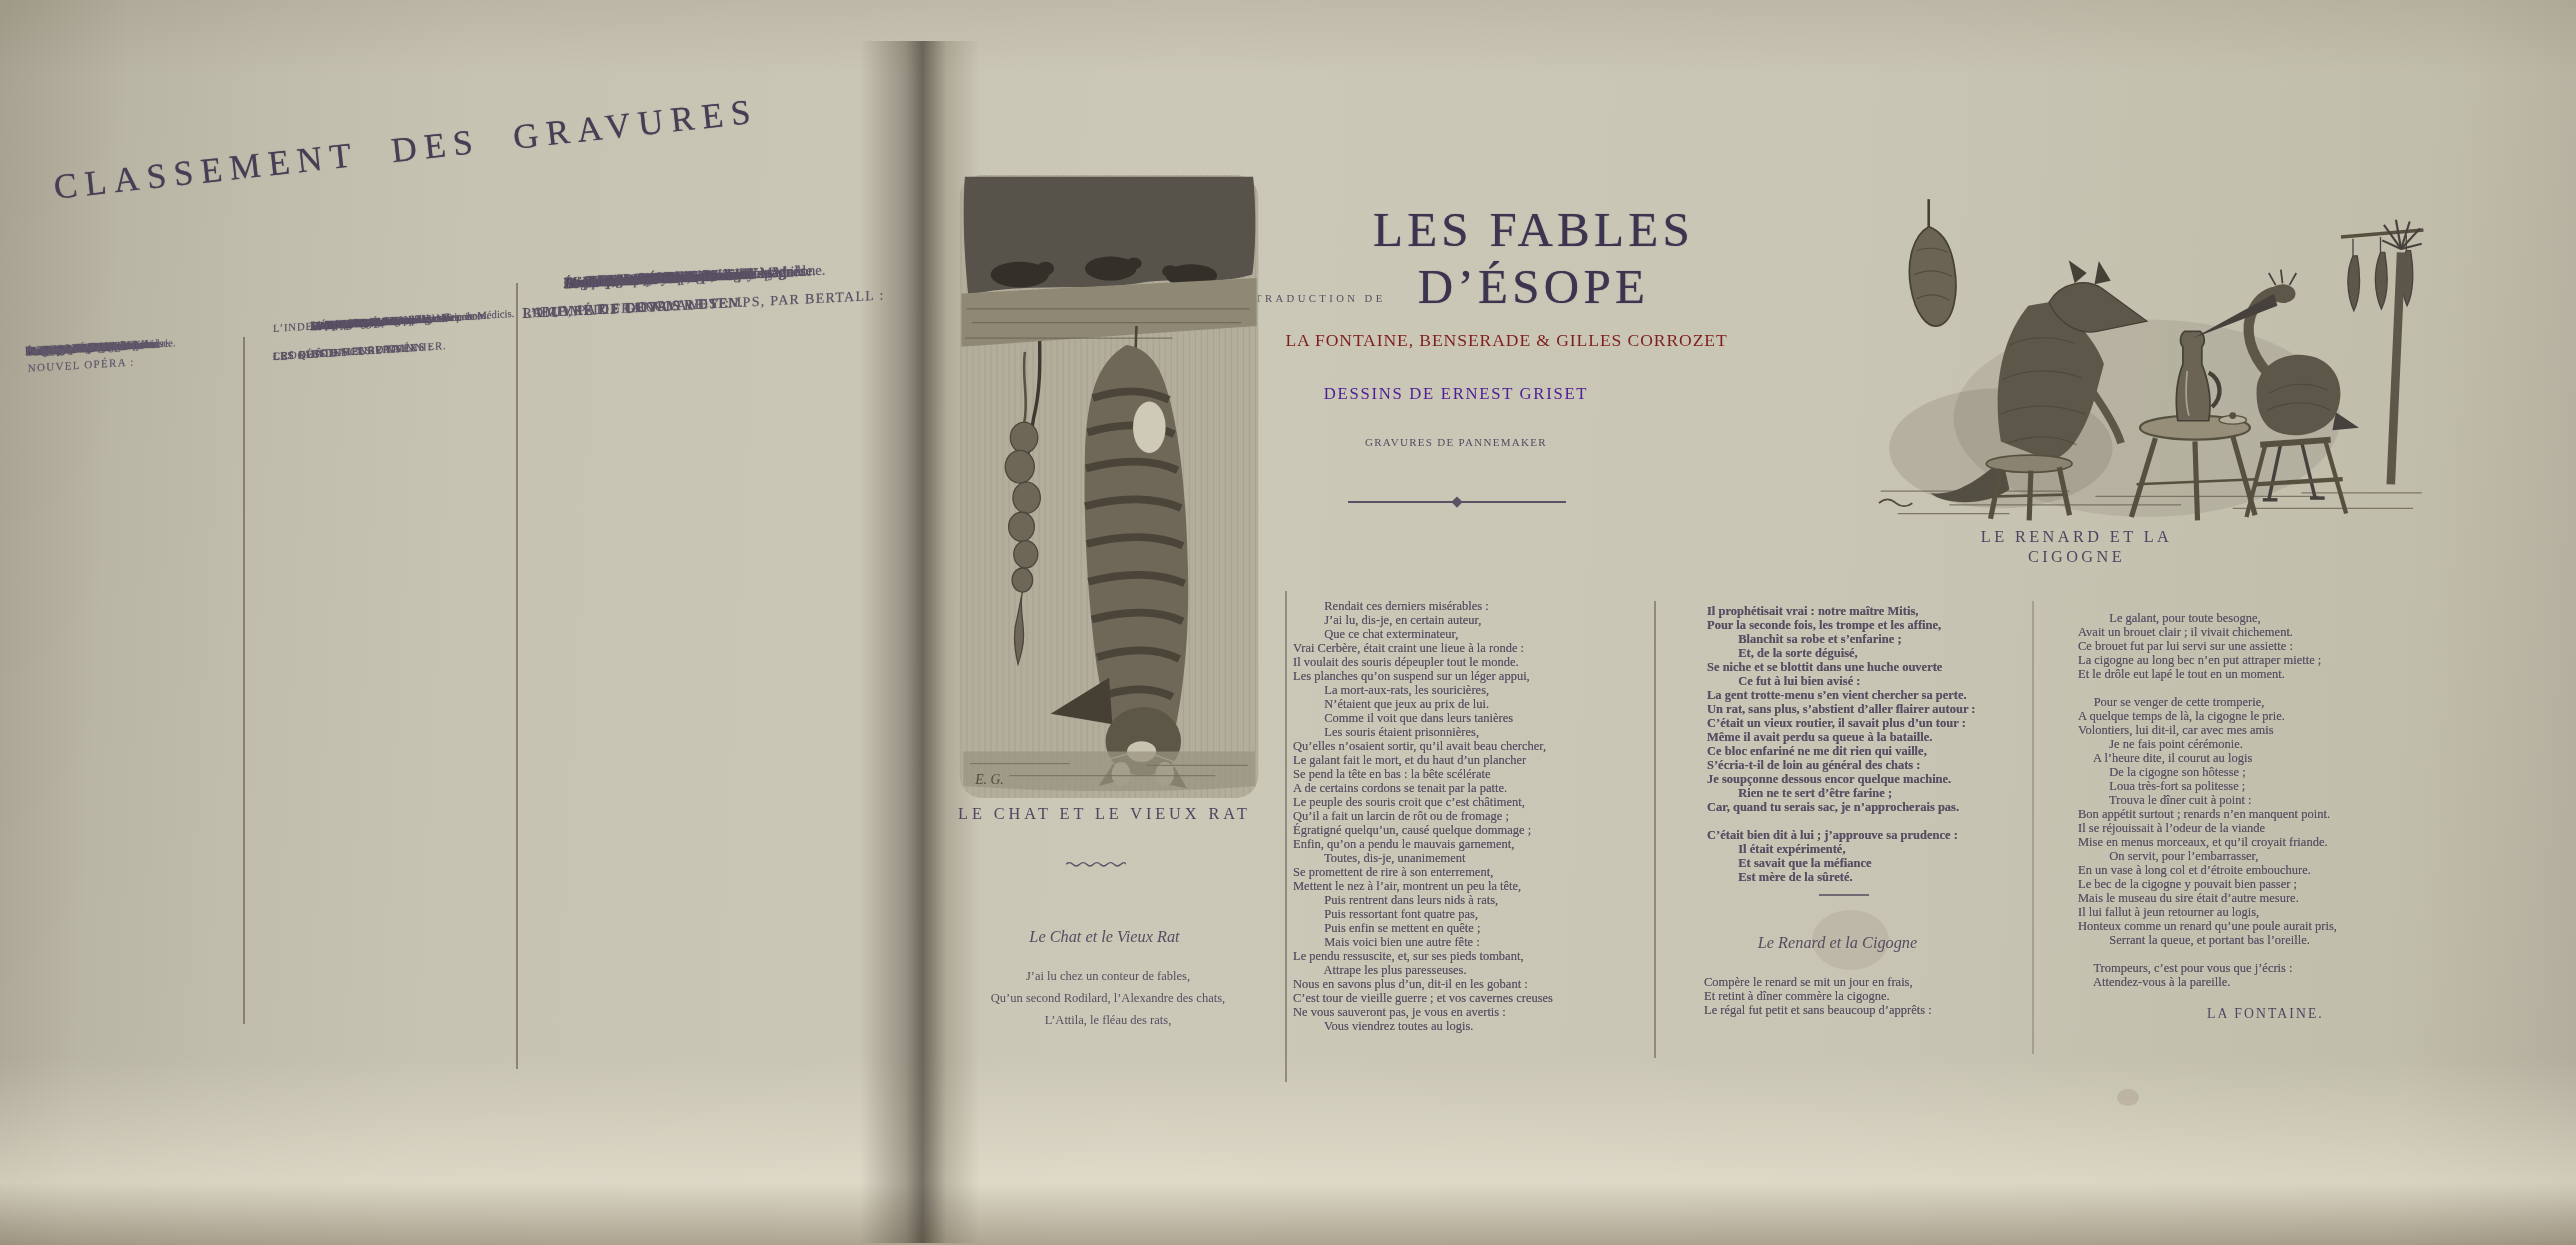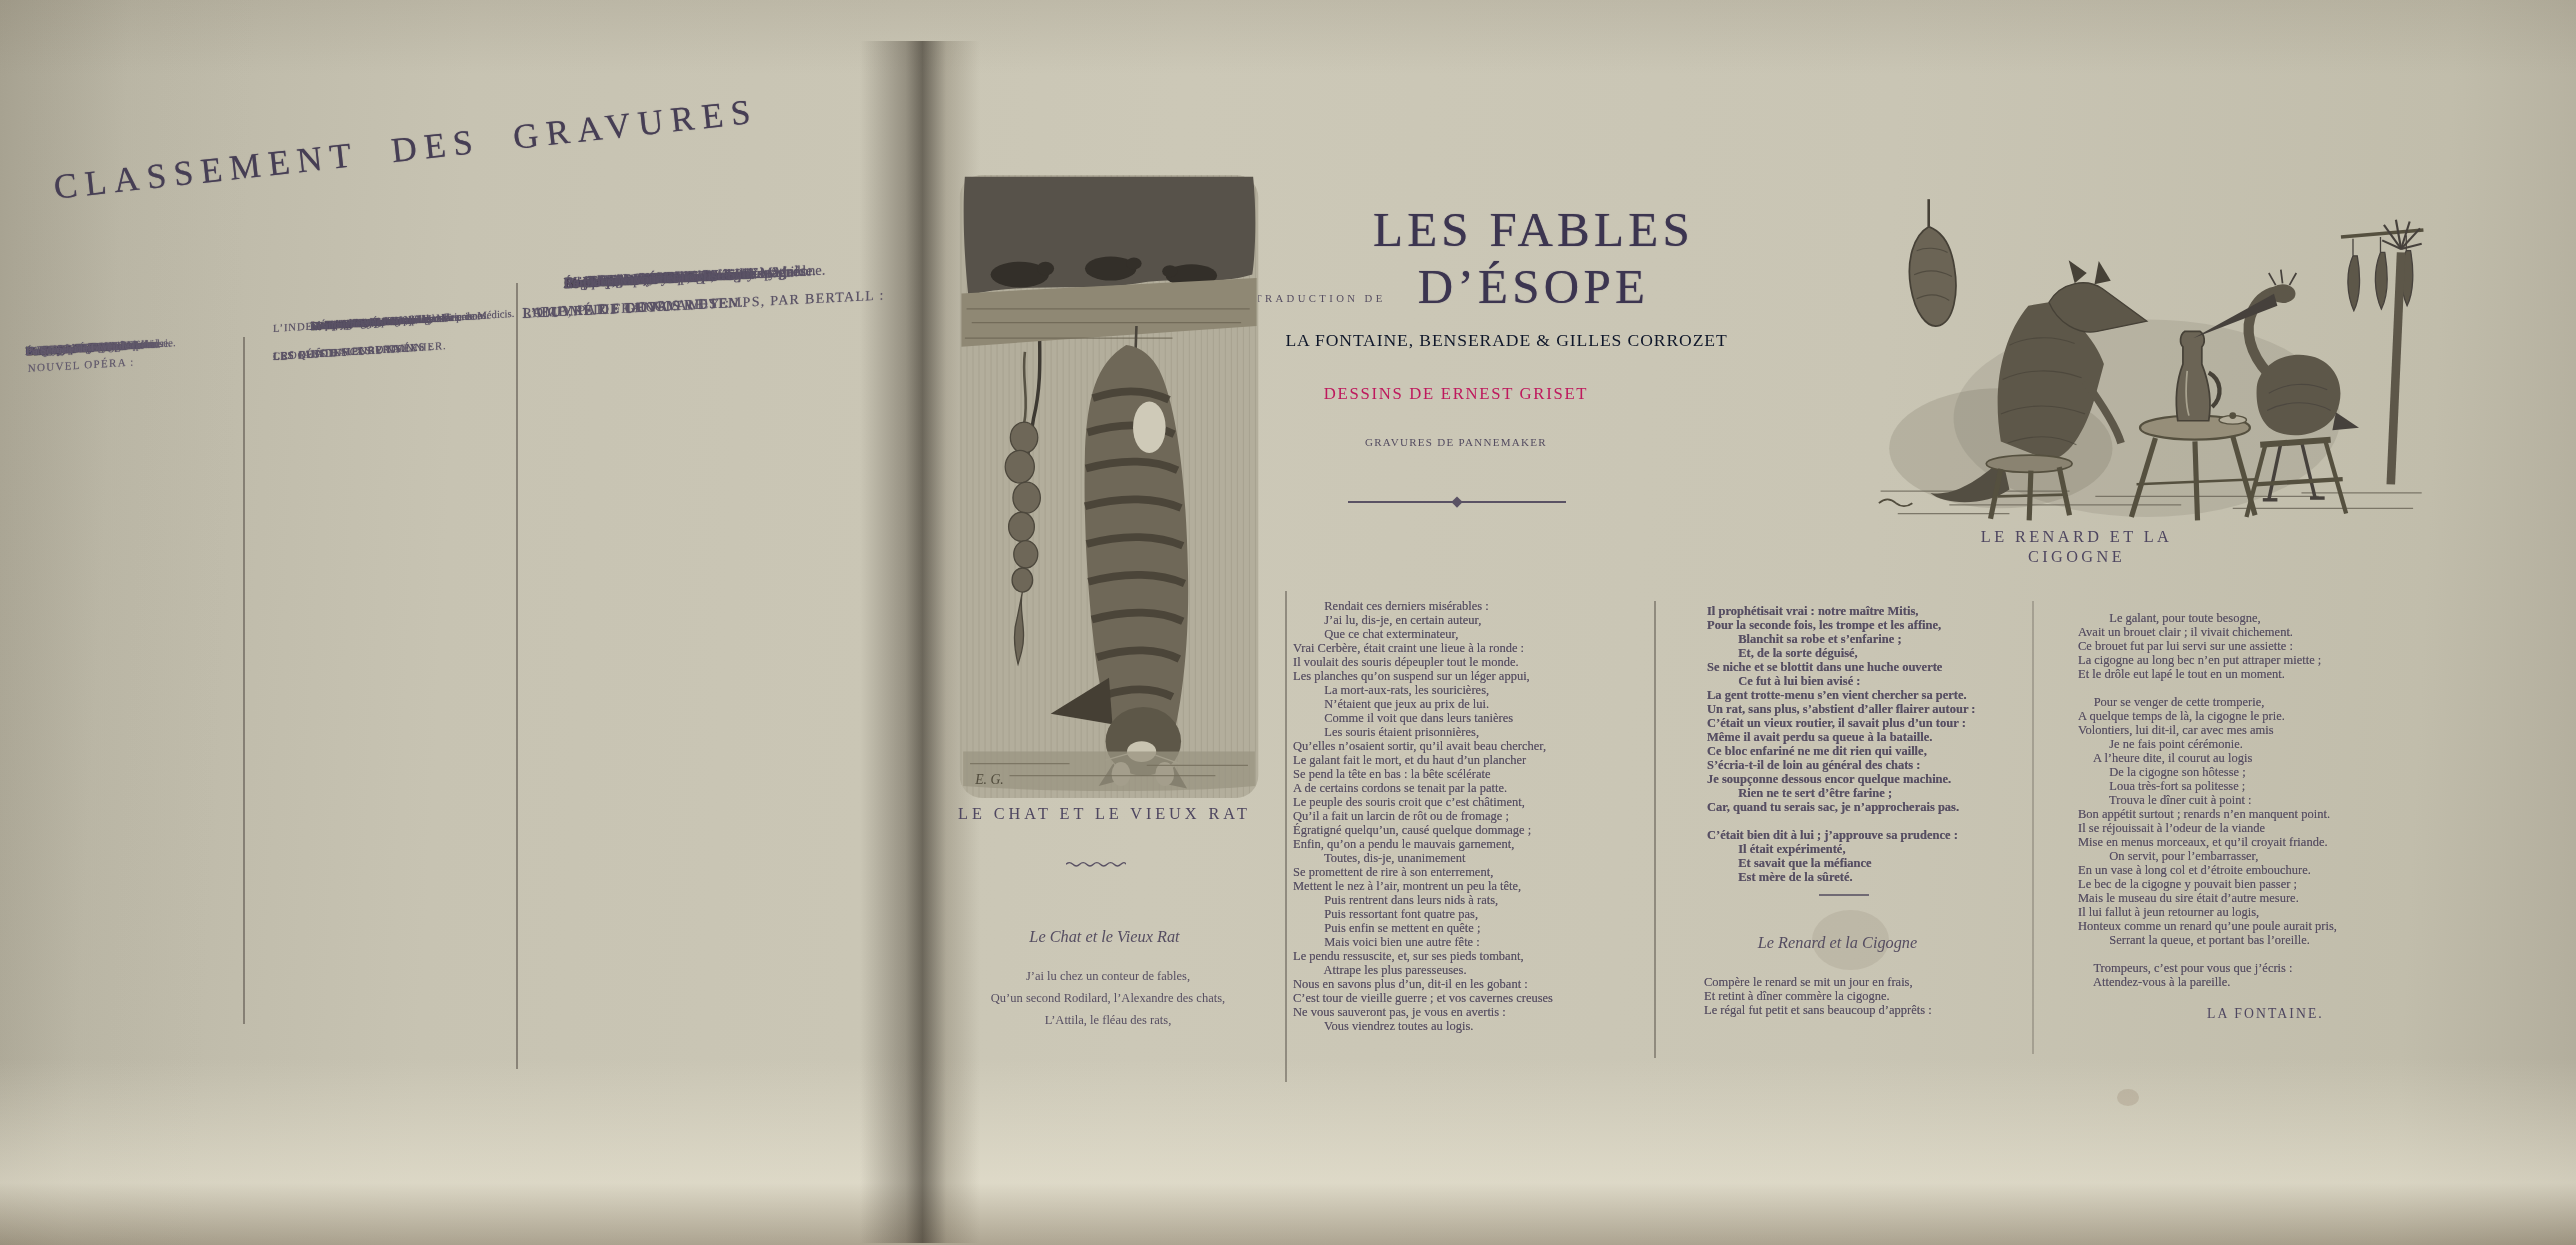--- a/index.html
+++ b/index.html
@@ -57,22 +57,22 @@
   .lp-col3{left:519px;top:276px;width:369px;font-size:14.6px;line-height:19px;transform:skewY(-2.9deg);transform-origin:left top;}
   .lp-col3 .ghead{letter-spacing:1.3px;margin:28px 0 12px 3.4px;font-size:14px;}
   .lp-col3 .gitem{padding-left:45px;}
   .lp-col > :first-child{margin-top:0 !important;}
   .l-vrule{width:1.7px;background:rgba(74,66,60,0.5);}
 
   
   .rp-title{left:1286px;top:201px;width:495px;text-align:center;font-size:49px;letter-spacing:4.3px;
       color:#3c3550;text-shadow:0 0 0.9px rgba(60,53,80,0.8);}
   .rp-sub1{left:1255px;top:292px;width:404px;font-size:10.7px;letter-spacing:3.4px;color:#564e62;}
-  .rp-sub2{left:1262px;top:330px;width:489px;text-align:center;font-size:17.6px;letter-spacing:0.9px;color:#0f172a;}
-  .rp-sub3{left:1254px;top:384px;width:404px;text-align:center;font-size:16.7px;letter-spacing:1.7px;color:#be185d;}
+  .rp-sub2{left:1262px;top:330px;width:489px;text-align:center;font-size:17.6px;letter-spacing:0.9px;color:#7f1d1d;}
+  .rp-sub3{left:1254px;top:384px;width:404px;text-align:center;font-size:16.7px;letter-spacing:1.7px;color:#4c1d95;}
   .rp-sub4{left:1254px;top:436px;width:404px;text-align:center;font-size:11px;letter-spacing:1.3px;color:#544c60;}
   .rp-rule{left:1348px;top:501px;width:218px;height:1.7px;background:#5a5264;}
   .rp-rule::after{content:"";position:absolute;left:50%;top:-3.4px;width:7.7px;height:7.7px;background:#5a5264;
       transform:translateX(-50%) rotate(45deg);}
   .cat-caption{left:945px;top:804px;width:319px;text-align:center;font-size:16.3px;letter-spacing:3.9px;color:#4e4660;}
   .squiggle{left:1066px;top:860px;}
   .cat-ital{left:945px;top:927px;width:319px;text-align:center;font-style:italic;font-size:16.3px;color:#554d61;}
   .cat-intro{left:926px;top:965px;width:364px;text-align:center;white-space:pre;font-size:12.5px;line-height:22px;color:#564e62;}
   .poem{white-space:pre;font-size:12.5px;line-height:14px;color:#564e62;text-shadow:0 0 0.6px rgba(86,78,98,0.6);}
   .poem-a{left:1293px;top:599px;}

